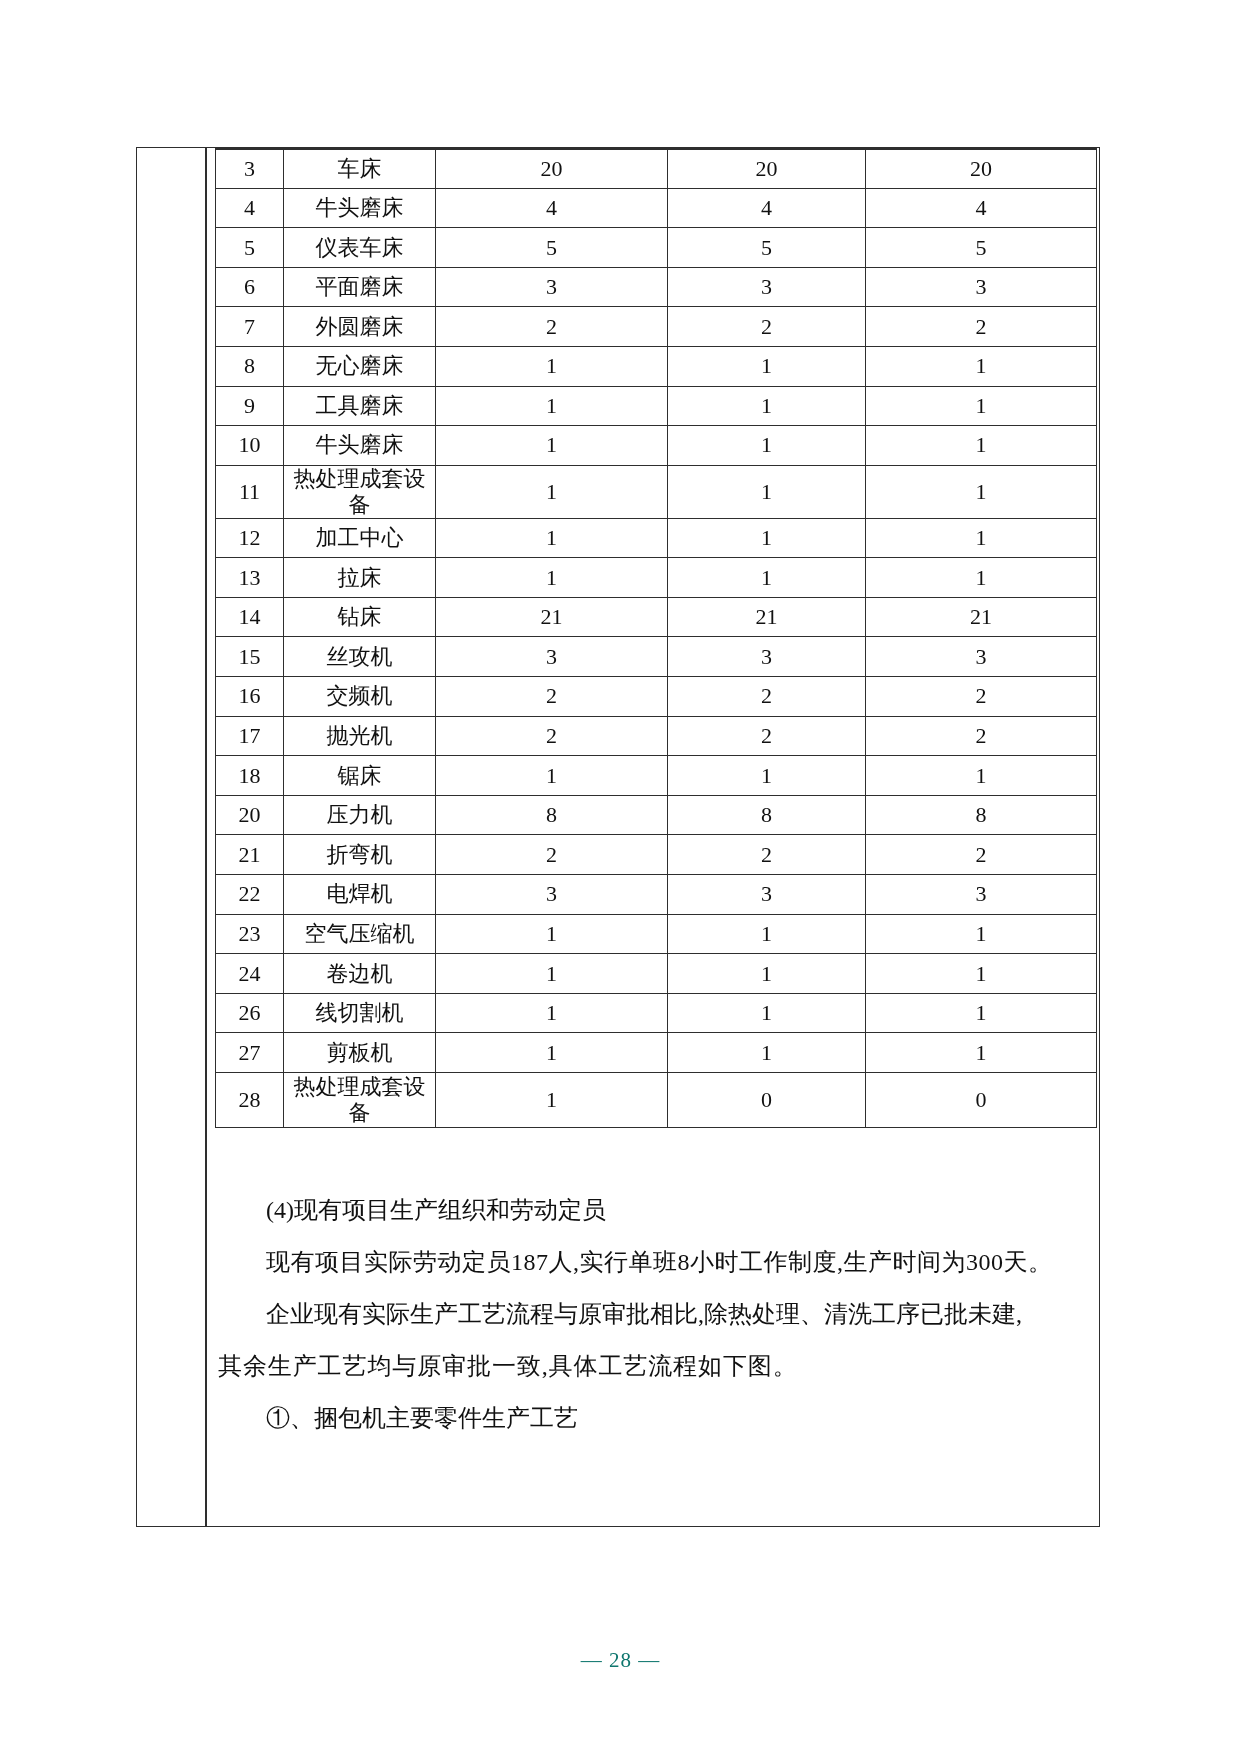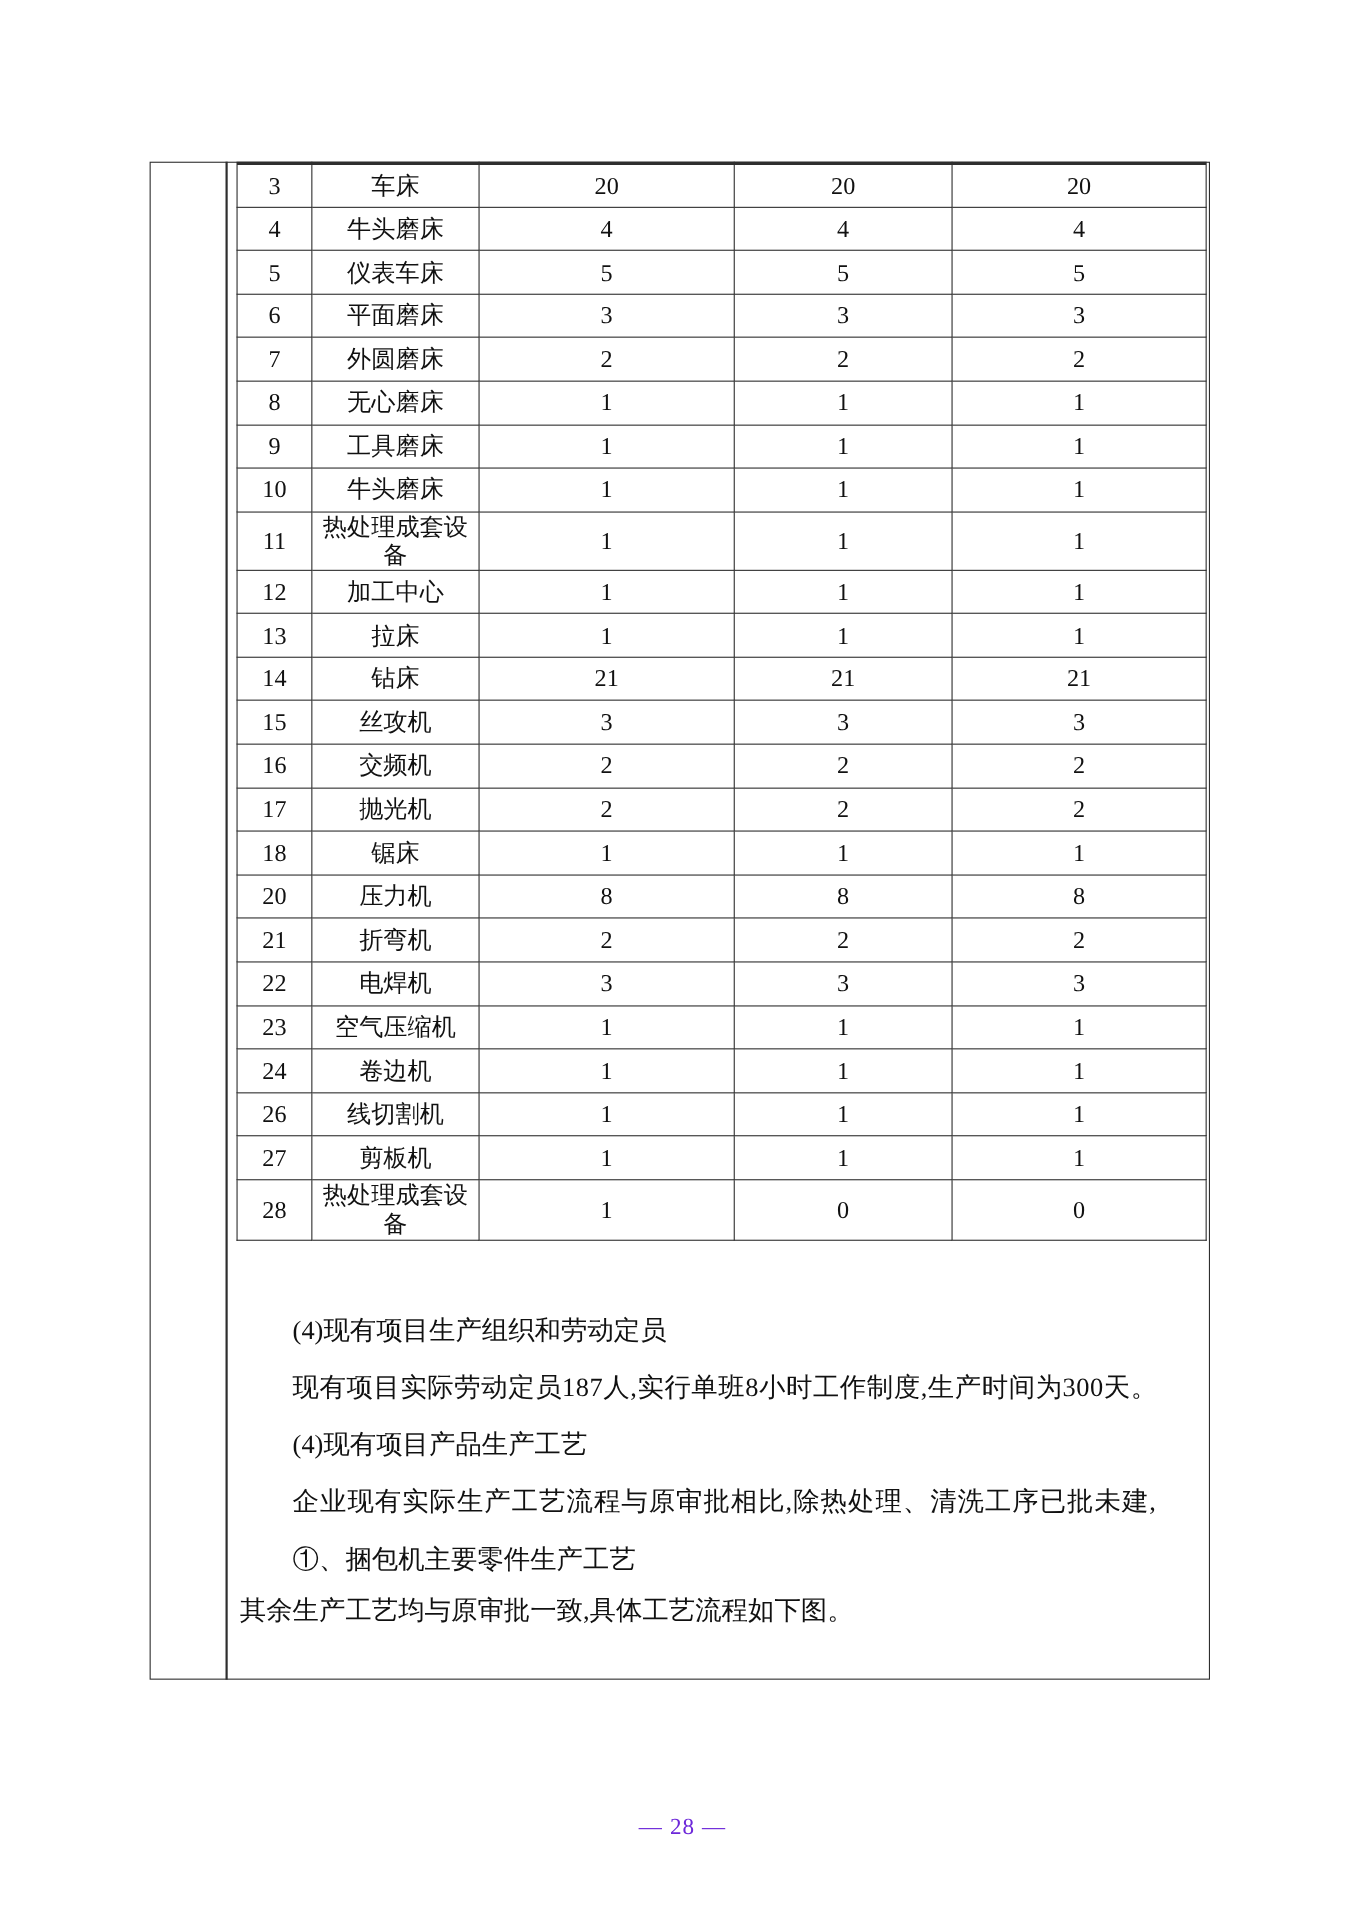--- a/index.html
+++ b/index.html
@@ -85,21 +85,21 @@
   
 
   .page-number {
     position: absolute;
     left: 0;
     top: 1648px;
     width: 1241px;
     text-align: center;
     font-size: 21px;
     letter-spacing: 1px;
-    color: #6d28d9;
+    color: #0f766e;
   }
 </style>
 </head>
 <body>
 
 <div class="page-frame"></div>
 <div class="frame-col-divider"></div>
 
 <table class="equip">
   <colgroup>
@@ -277,19 +277,18 @@
         <td>1</td>
         <td>0</td>
         <td>0</td>
       </tr>
     </tbody>
 </table>
 
 <div class="body-text">
     <div class="body-line indent">(4)现有项目生产组织和劳动定员</div>
     <div class="body-line indent">现有项目实际劳动定员187人,实行单班8小时工作制度,生产时间为300天。</div>
-    <div class="body-line indent">(4)现有项目产品生产工艺</div>
     <div class="body-line indent">企业现有实际生产工艺流程与原审批相比,除热处理、清洗工序已批未建,</div>
+    <div class="body-line">其余生产工艺均与原审批一致,具体工艺流程如下图。</div>
     <div class="body-line indent">①、捆包机主要零件生产工艺</div>
-    <div class="body-line">其余生产工艺均与原审批一致,具体工艺流程如下图。</div>
   </div>
 
 <div class="page-number">— 28 —</div>
 
 </body></html>

